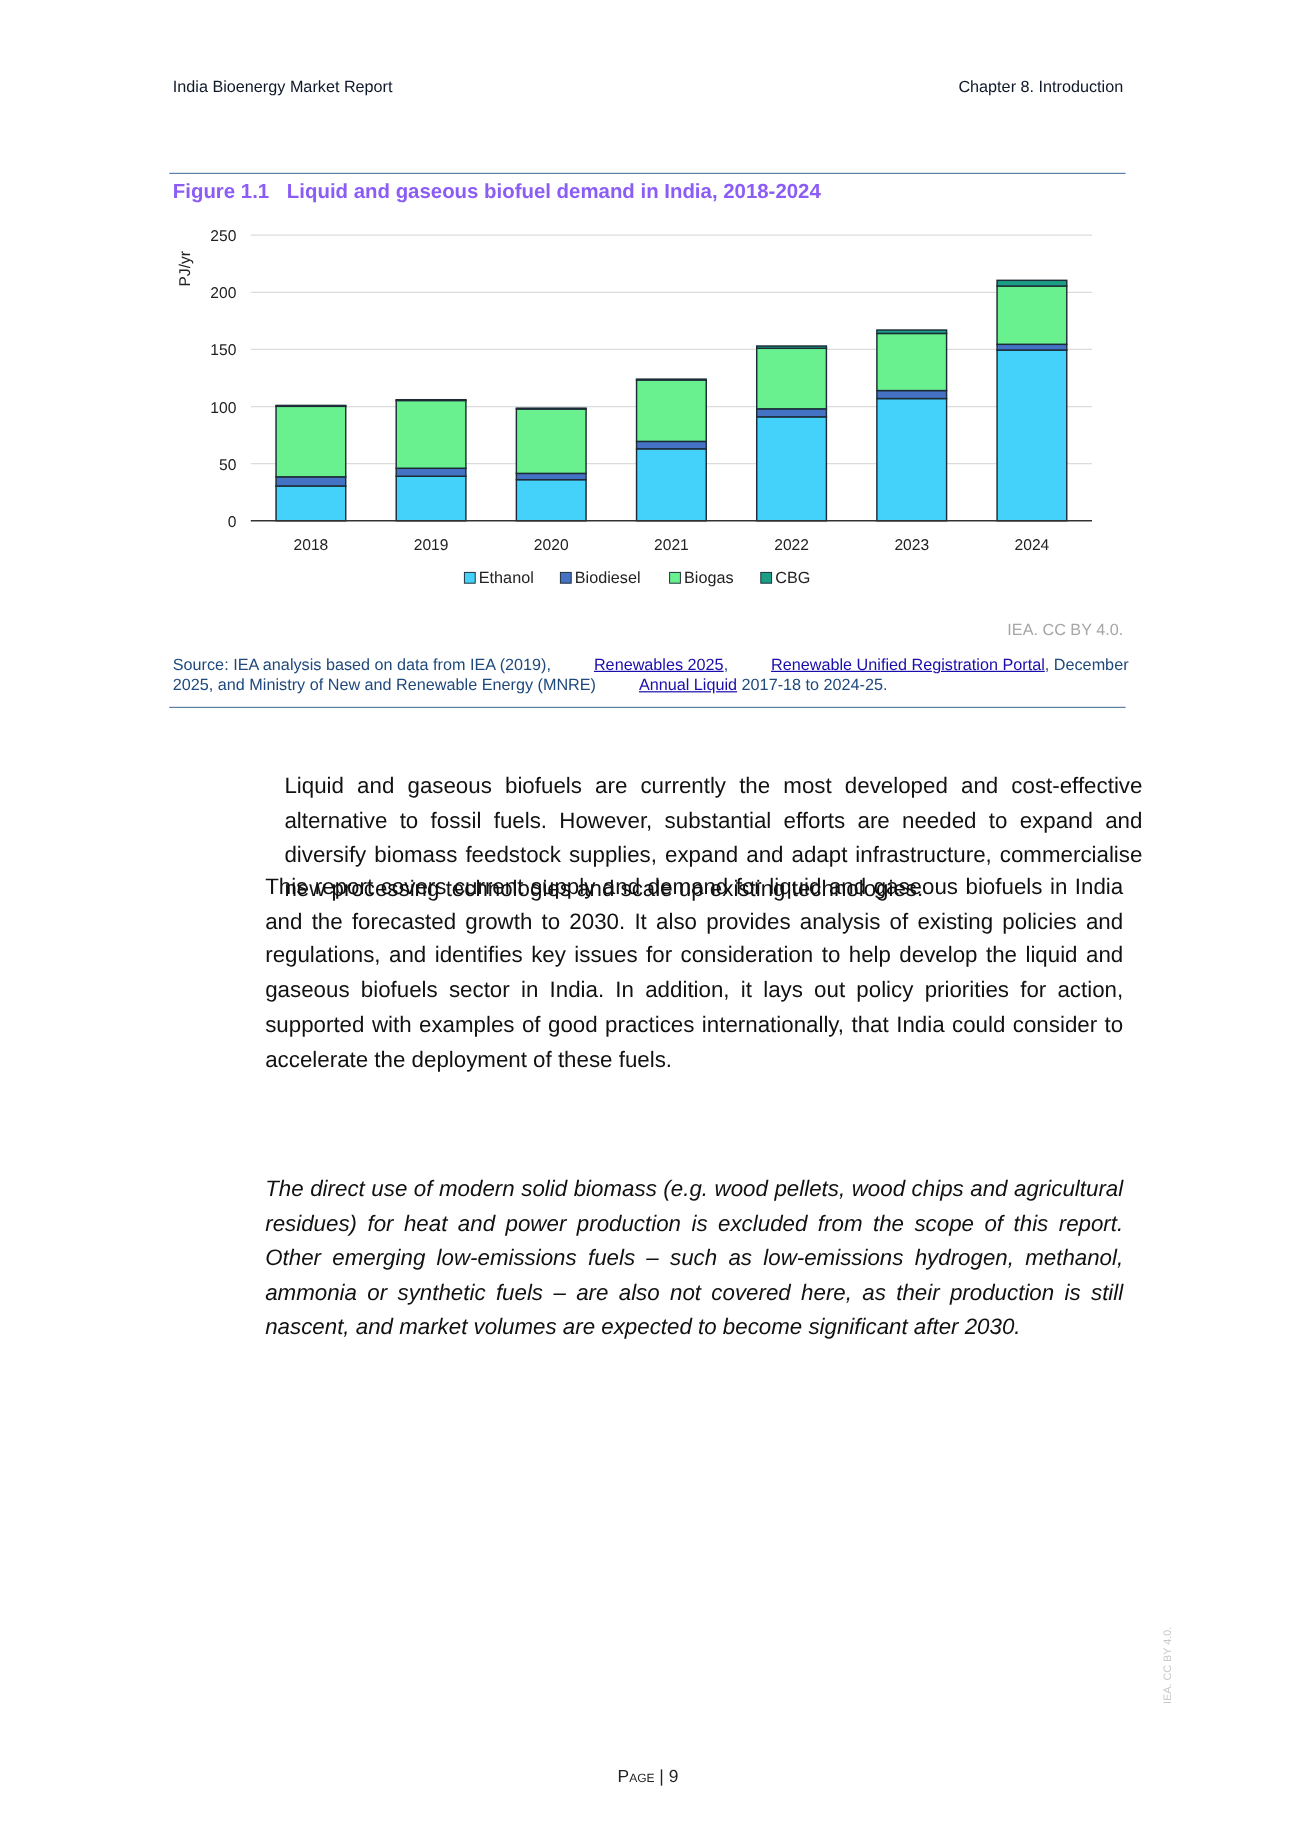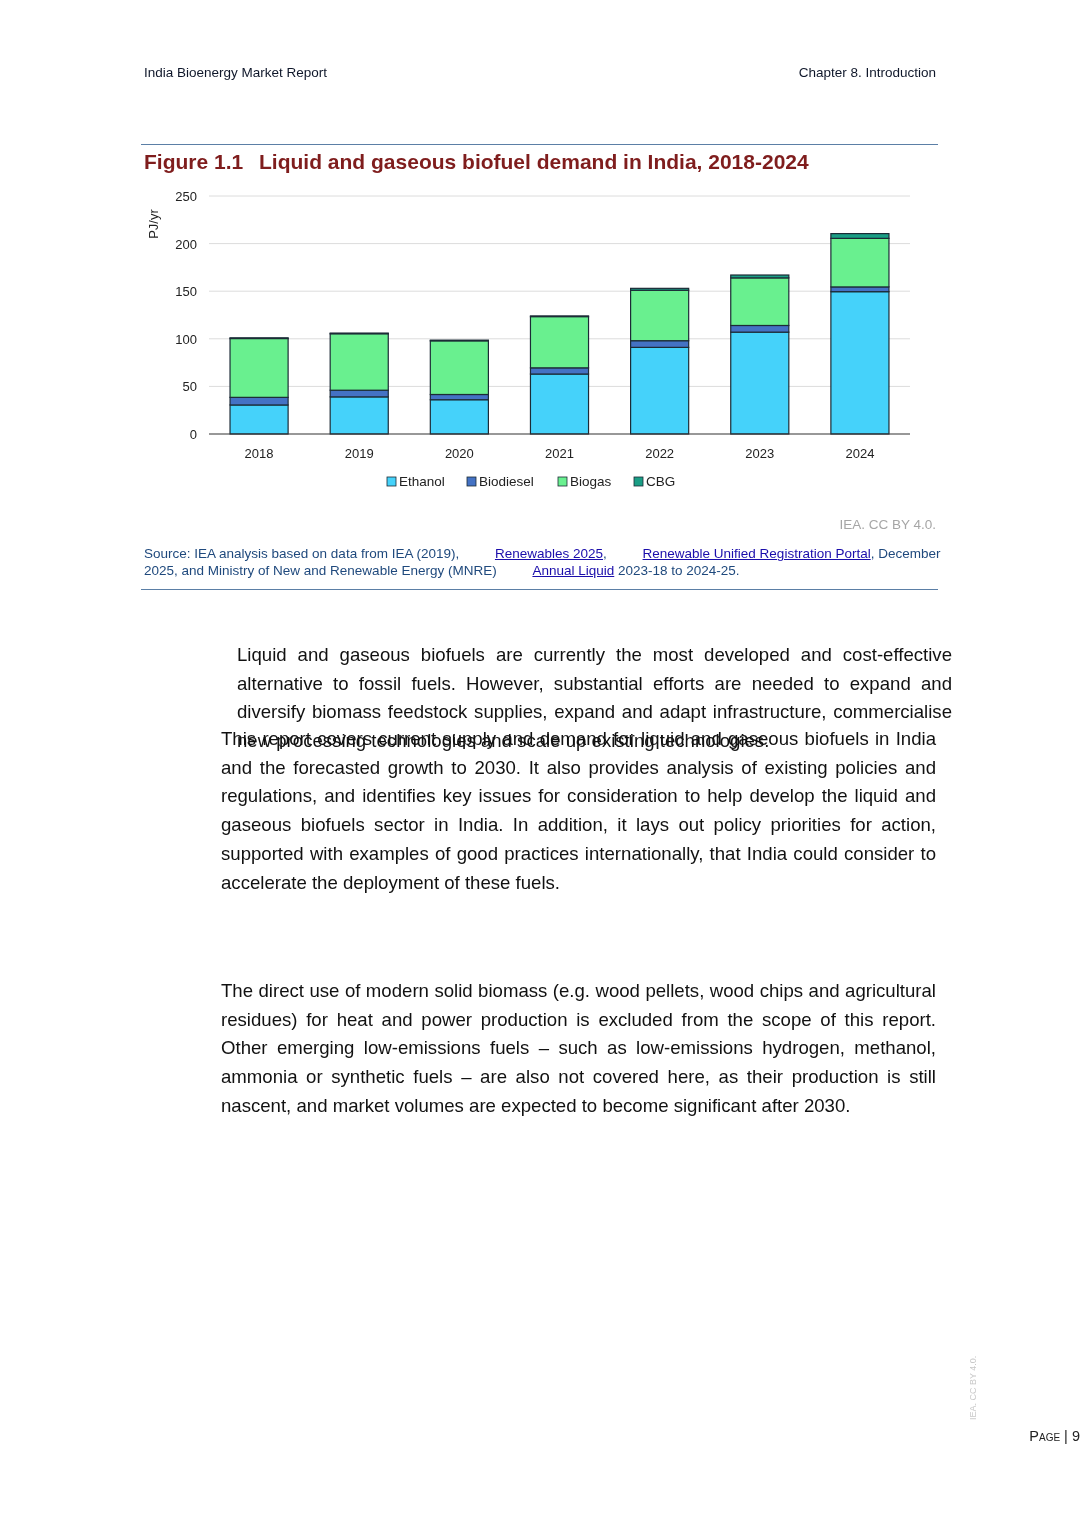--- a/index.html
+++ b/index.html
@@ -1,31 +1,31 @@
 <!DOCTYPE html>
 <html><head>
 <meta charset="utf-8">
 <style>
   html, body { margin: 0; padding: 0; background: #ffffff; }
   body { width: 1080px; height: 1527px; position: relative; font-family: "Liberation Sans", sans-serif; color: #1a1a1a; overflow: hidden; }
   .hdr { position: absolute; top: 65px; font-size: 13.5px; color: #0f172a; }
   .hdr-left { left: 144px; }
   .hdr-right { right: 144px; }
   .rule { position: absolute; left: 141px; width: 797px; height: 0; border-top: 1.5px solid #5b7fa6; }
-  .fig-title { position: absolute; left: 144px; top: 150px; font-size: 21px; font-weight: bold; color: #7f1d1d; white-space: nowrap; }
+  .fig-title { position: absolute; left: 144px; top: 150px; font-size: 17px; font-weight: bold; color: #8b5cf6; white-space: nowrap; }
   .fig-title .num { margin-right: 10px; }
   #chart { position: absolute; left: 140px; top: 180px; }
   .cc { position: absolute; right: 144px; top: 517px; font-size: 13.5px; color: #a6a6a6; }
   .source { position: absolute; left: 144px; top: 545px; width: 800px; font-size: 13.5px; line-height: 17px; color: #1f497d; }
   .source a { color: #1a0dab; text-decoration: underline; margin-left: 32px; }
   .body-text { position: absolute; left: 221px; width: 715px; font-size: 18.6px; line-height: 28.7px; text-align: justify; color: #111; }
   .p1 { top: 625px; }
   .p2 { top: 725px; }
-  .p3 { top: 977px; }
-  .page-num { position: absolute; left: 0; width: 1080px; top: 1428px; text-align: right; font-size: 14.5px; color: #222; }
+  .p3 { top: 977px; font-style: italic; }
+  .page-num { position: absolute; left: 0; width: 1080px; top: 1473px; text-align: center; font-size: 14.5px; color: #222; }
   .page-num .sc { font-variant: small-caps; }
   .side-cc { position: absolute; left: 968px; top: 1420px; transform: rotate(-90deg); transform-origin: left top; font-size: 9px; color: #c8c8c8; white-space: nowrap; }
 </style>
 </head>
 <body>
 
 <div class="hdr hdr-left">India Bioenergy Market Report</div>
 <div class="hdr hdr-right">Chapter 8. Introduction</div>
 
 <div class="rule" style="top:144px;"></div>
@@ -122,21 +122,21 @@
       <g>
         <rect x="494" y="297" width="9" height="9" fill="#1a9e85" stroke="#1c2b36" stroke-width="0.8"></rect>
         <text x="506" y="306" font-family="Liberation Sans, sans-serif" font-size="13.5" fill="#222">CBG</text>
       </g>
     </g>
 </svg>
 
 <div class="cc">IEA. CC BY 4.0.</div>
 
 <div class="source">
-  <span>Source: IEA analysis based on data from IEA (2019), </span><a>Renewables 2025</a><span>, </span><a>Renewable Unified Registration Portal</a><span>, December 2025, and Ministry of New and Renewable Energy (MNRE) </span><a>Annual Liquid</a><span> 2023-18 to 2024-25.</span>
+  <span>Source: IEA analysis based on data from IEA (2019), </span><a>Renewables 2025</a><span>, </span><a>Renewable Unified Registration Portal</a><span>, December 2025, and Ministry of New and Renewable Energy (MNRE) </span><a>Annual Liquid</a><span> 2017-18 to 2024-25.</span>
 </div>
 
 <div class="rule" style="top:589px;"></div>
 
 <p class="body-text p1" style="margin:16px">Liquid and gaseous biofuels are currently the most developed and cost-effective alternative to fossil fuels. However, substantial efforts are needed to expand and diversify biomass feedstock supplies, expand and adapt infrastructure, commercialise new processing technologies and scale up existing technologies.</p>
 <p class="body-text p2" style="margin:0">This report covers current supply and demand for liquid and gaseous biofuels in India and the forecasted growth to 2030. It also provides analysis of existing policies and regulations, and identifies key issues for consideration to help develop the liquid and gaseous biofuels sector in India. In addition, it lays out policy priorities for action, supported with examples of good practices internationally, that India could consider to accelerate the deployment of these fuels.</p>
 <p class="body-text p3" style="margin:0">The direct use of modern solid biomass (e.g. wood pellets, wood chips and agricultural residues) for heat and power production is excluded from the scope of this report. Other emerging low-emissions fuels – such as low-emissions hydrogen, methanol, ammonia or synthetic fuels – are also not covered here, as their production is still nascent, and market volumes are expected to become significant after 2030.</p>
 
 <div class="page-num">
   <span class="sc">Page</span><span> | </span><span>9</span>

